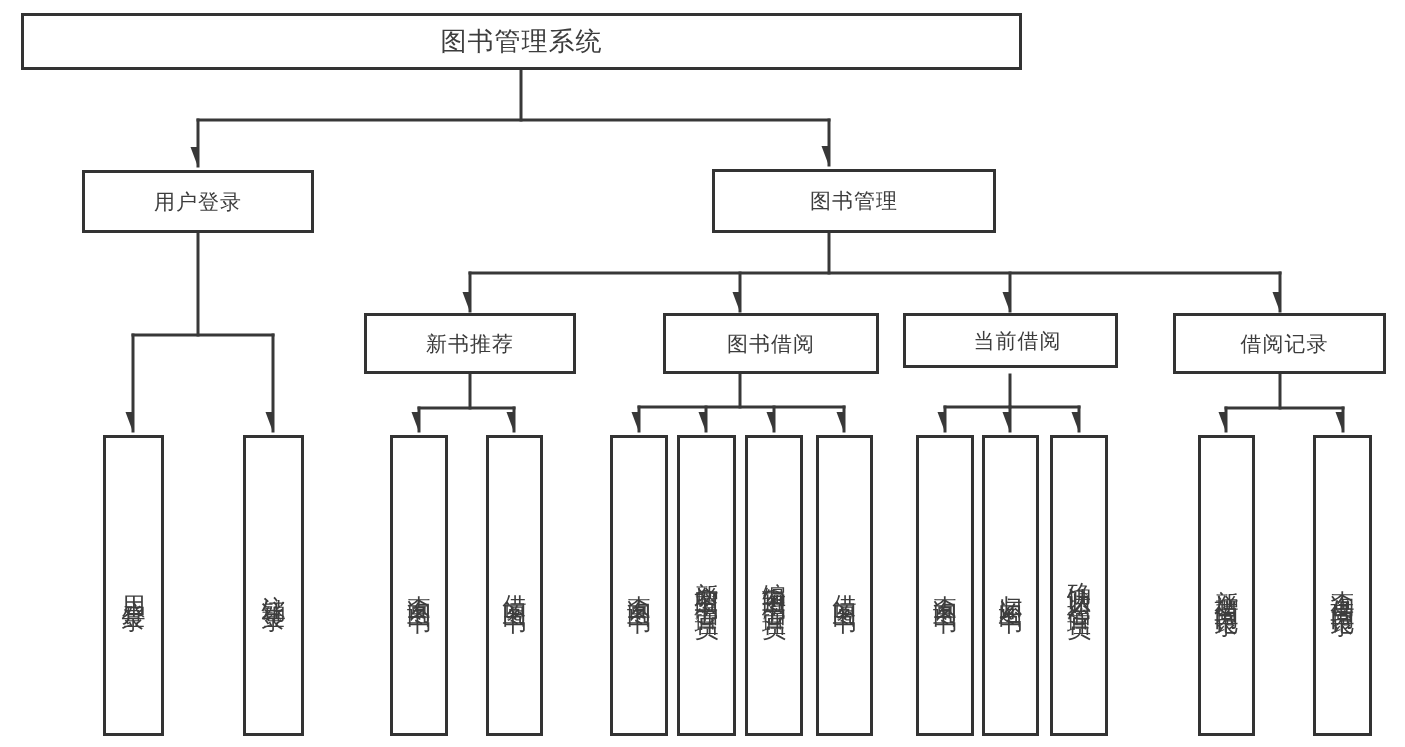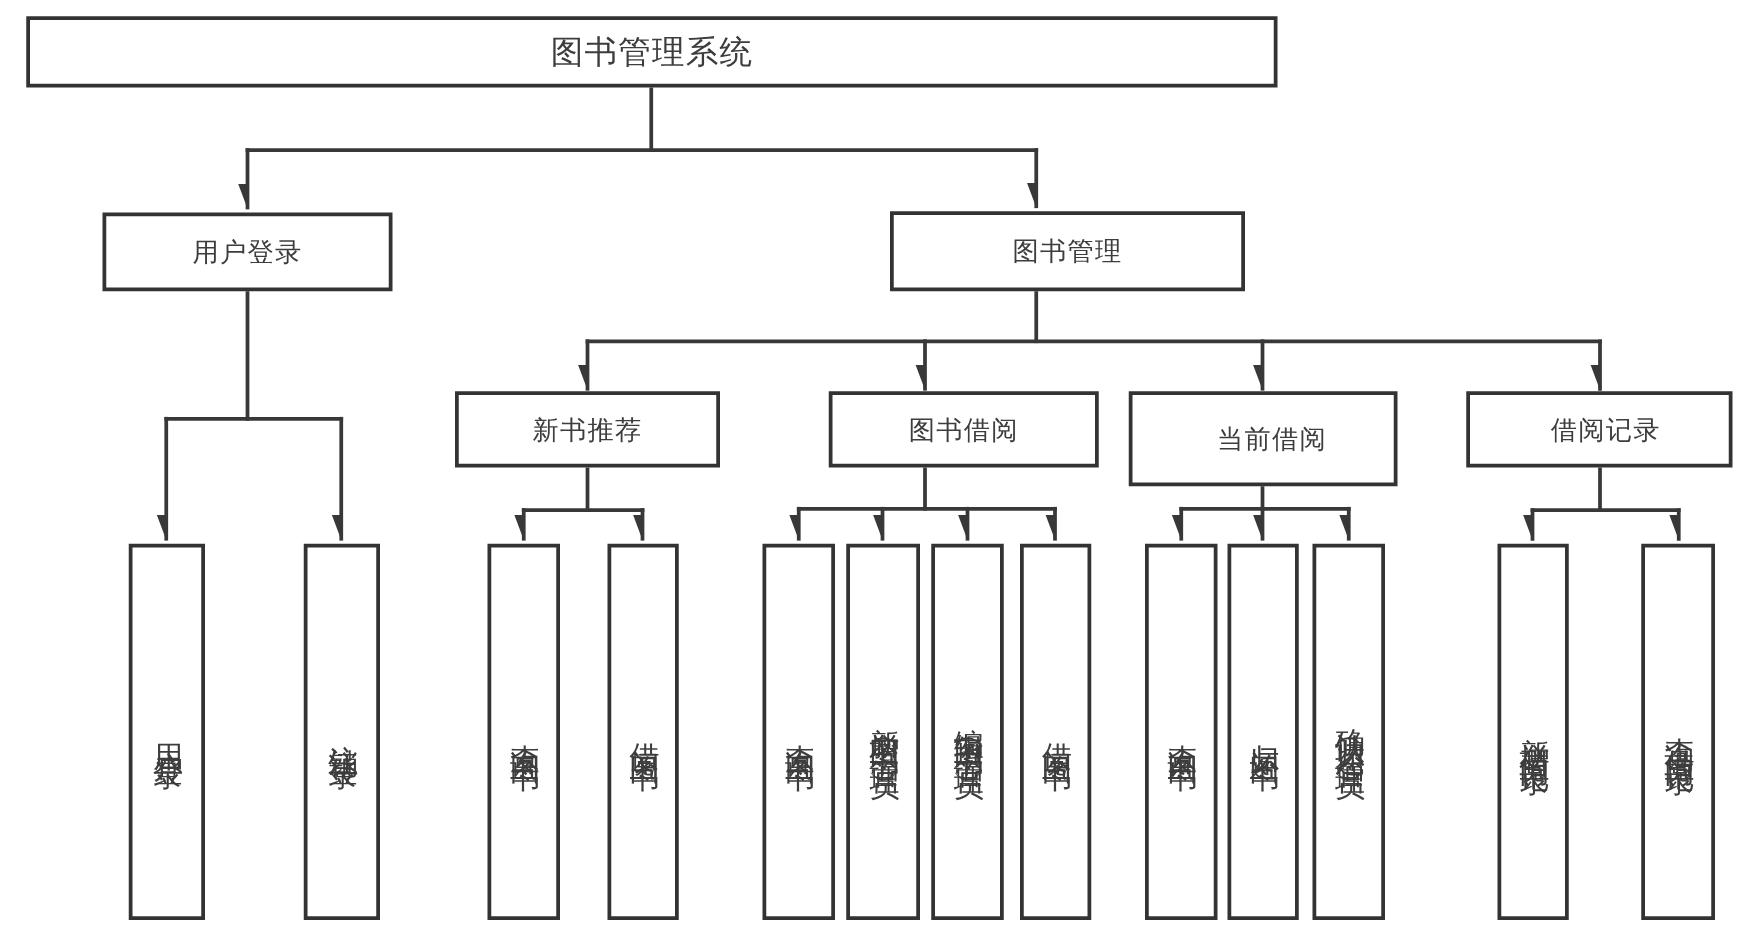--- a/index.html
+++ b/index.html
@@ -121,21 +121,21 @@
   <div class="node" style="left:712px; top:169px; width:284px; height:64px;">
     <span class="h-label">图书管理</span>
   </div>
 
   <div class="node" style="left:364px; top:313px; width:212px; height:61px;">
     <span class="h-label">新书推荐</span>
   </div>
   <div class="node" style="left:631px; top:313px; width:216px; height:61px;margin-left:32px;">
     <span class="h-label">图书借阅</span>
   </div>
-  <div class="node" style="left:903px; top:313px; width:215px; height:76px;padding-left:14px;">
+  <div class="node" style="left:903px; top:313px; width:215px; height:55px;padding-left:14px;">
     <span class="h-label">当前借阅</span>
   </div>
   <div class="node" style="left:1173px; top:313px; width:213px; height:61px;padding-left:10px;">
     <span class="h-label">借阅记录</span>
   </div>
 
   <div class="node" style="left:103px; top:435px; width:61px; height:301px;">
     <span class="v-label">用户登录</span>
   </div>
   <div class="node" style="left:243px; top:435px; width:61px; height:301px;">

